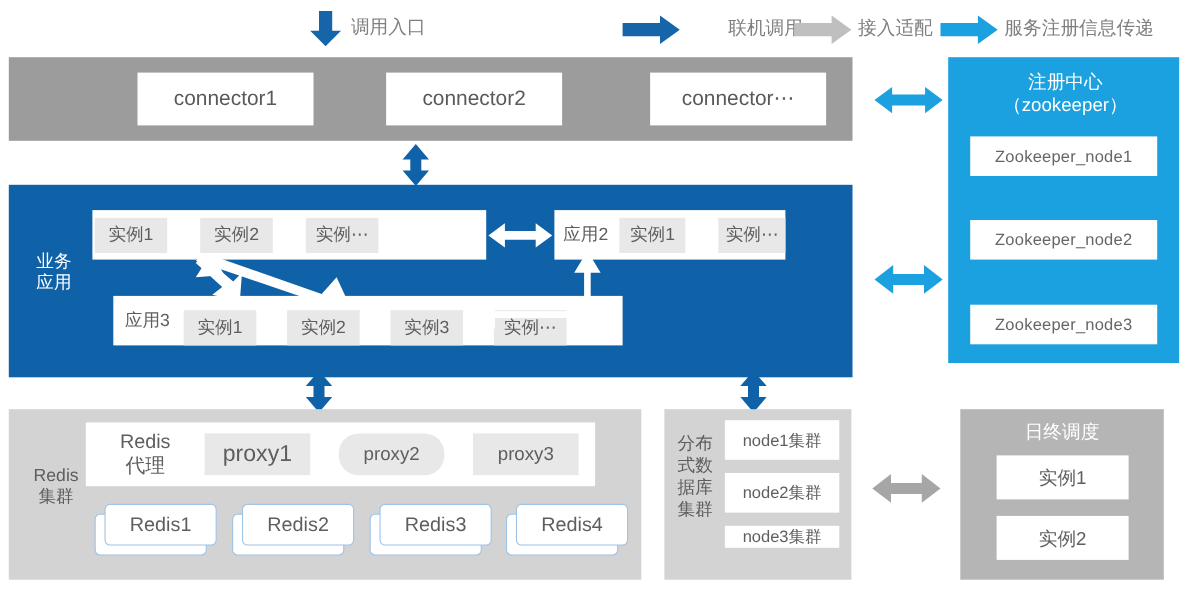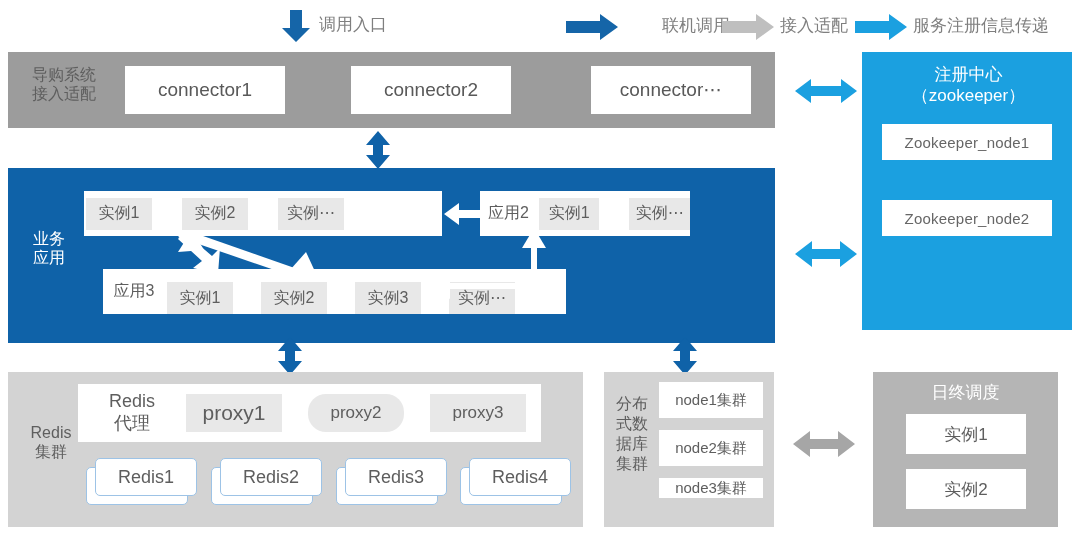--- a/index.html
+++ b/index.html
@@ -136,22 +136,20 @@
   </div>
 
   <div class="abs" style="left:855px;top:12px;height:28px;">
     <svg width="52" height="26" viewBox="0 0 52 26" style="position:absolute;left:0;top:2px;">
       <path d="M0 7 H34 V0 L52 13 L34 26 V19 H0 Z" fill="#1ba0e0"></path>
     </svg>
     <span class="legend-text abs" style="left:58px;top:5px;">服务注册信息传递</span>
   </div>
 
   <div class="abs panel-gray" style="left:8px;top:52px;width:767px;height:76px;">
-    <div class="side-label" style="left:6px;top:14px;width:100px;">导购系统
-接入适配</div>
     <div class="white-box abs" style="left:117px;top:14px;width:160px;height:48px;">connector1</div>
     <div class="white-box abs" style="left:343px;top:14px;width:160px;height:48px;">connector2</div>
     <div class="white-box abs" style="left:583px;top:14px;width:160px;height:48px;">connector⋯</div>
   </div>
 
   <div class="abs" style="left:795px;top:76px;width:62px;height:30px;">
     <svg width="62" height="30" viewBox="0 0 62 30">
       <path d="M0 15 L16 3 V10 H46 V3 L62 15 L46 27 V20 H16 V27 Z" fill="#1ba0e0"></path>
     </svg>
   </div>
@@ -171,21 +169,21 @@
       <div class="chip" style="width:66px;height:32px;margin-left:30px;">实例2</div>
       <div class="chip" style="width:66px;height:32px;margin-left:30px;">实例⋯</div>
     </div>
 
     <div class="abs" style="left:436px;top:33px;width:58px;height:26px;">
       <svg width="58" height="26" viewBox="0 0 58 26">
         <path d="M0 13 L15 2 V9 H43 V2 L58 13 L43 24 V17 H15 V24 Z" fill="#ffffff"></path>
       </svg>
     </div>
 
-    <div class="app-row abs" style="left:472px;top:23px;width:210px;height:45px;justify-content:space-between;">
+    <div class="app-row abs" style="left:496px;top:23px;width:210px;height:45px;justify-content:space-between;">
       <div class="app-name" style="width:62px;height:45px;">应用2</div>
       <div class="chip" style="width:66px;height:32px;margin-left:2px;">实例1</div>
       <div class="chip" style="width:66px;height:32px;margin-left:30px;">实例⋯</div>
     </div>
 
     <div class="app-row abs" style="left:95px;top:101px;width:463px;height:45px;align-items:flex-end;">
       <div class="app-name" style="width:62px;height:45px;">应用3</div>
       <div class="chip" style="width:66px;height:32px;margin-left:2px;">实例1</div>
       <div class="chip" style="width:66px;height:32px;margin-left:28px;">实例2</div>
       <div class="chip" style="width:66px;height:32px;margin-left:28px;">实例3</div>
@@ -217,20 +215,21 @@
     <svg width="62" height="32" viewBox="0 0 62 32">
       <path d="M0 16 L17 3 V11 H45 V3 L62 16 L45 29 V21 H17 V29 Z" fill="#1ba0e0"></path>
     </svg>
   </div>
 
   <div class="abs panel-cyan" style="left:862px;top:52px;width:210px;height:278px;">
     <div class="cyan-title abs" style="left:0;top:12px;width:213px;">注册中心
 （zookeeper）</div>
     <div class="zk-node abs" style="left:20px;top:72px;width:170px;height:36px;">Zookeeper_node1</div>
     <div class="zk-node abs" style="left:20px;top:148px;width:170px;height:36px;">Zookeeper_node2</div>
+    <div class="zk-node abs" style="left:20px;top:225px;width:170px;height:36px;">Zookeeper_node3</div>
   </div>
 
   <div class="abs" style="left:276px;top:337px;width:28px;height:38px;">
     <svg width="28" height="38" viewBox="0 0 28 38">
       <path d="M14 0 L26 14 H19 V24 H26 L14 38 L2 24 H9 V14 H2 Z" fill="#0f62a8"></path>
     </svg>
   </div>
   <div class="abs" style="left:671px;top:337px;width:28px;height:38px;">
     <svg width="28" height="38" viewBox="0 0 28 38">
       <path d="M14 0 L26 14 H19 V24 H26 L14 38 L2 24 H9 V14 H2 Z" fill="#0f62a8"></path>

